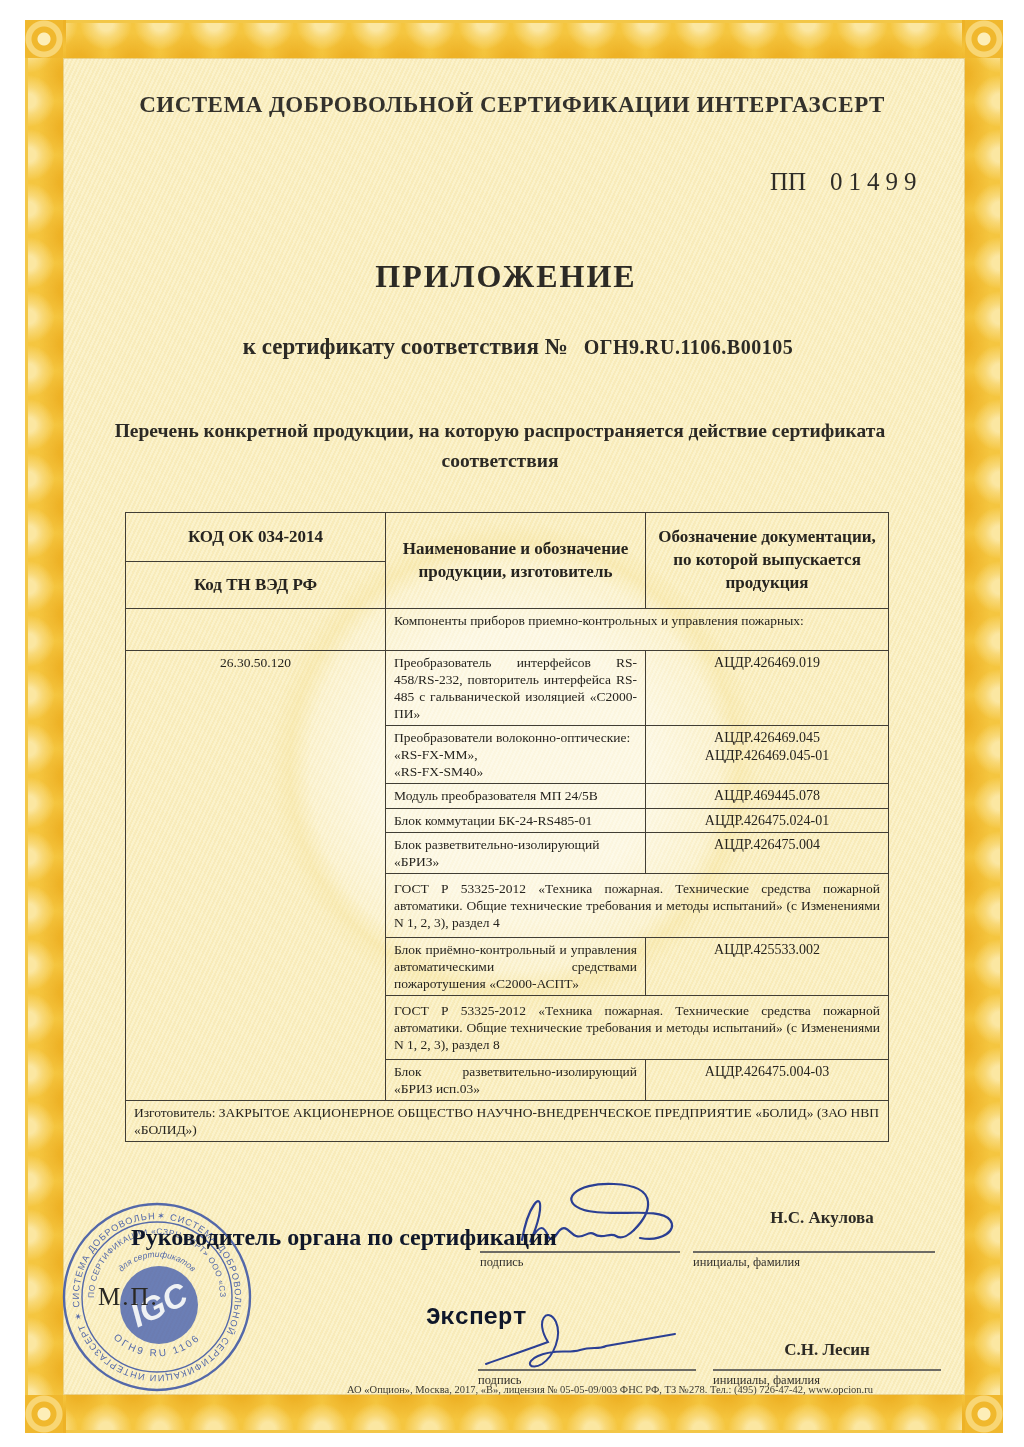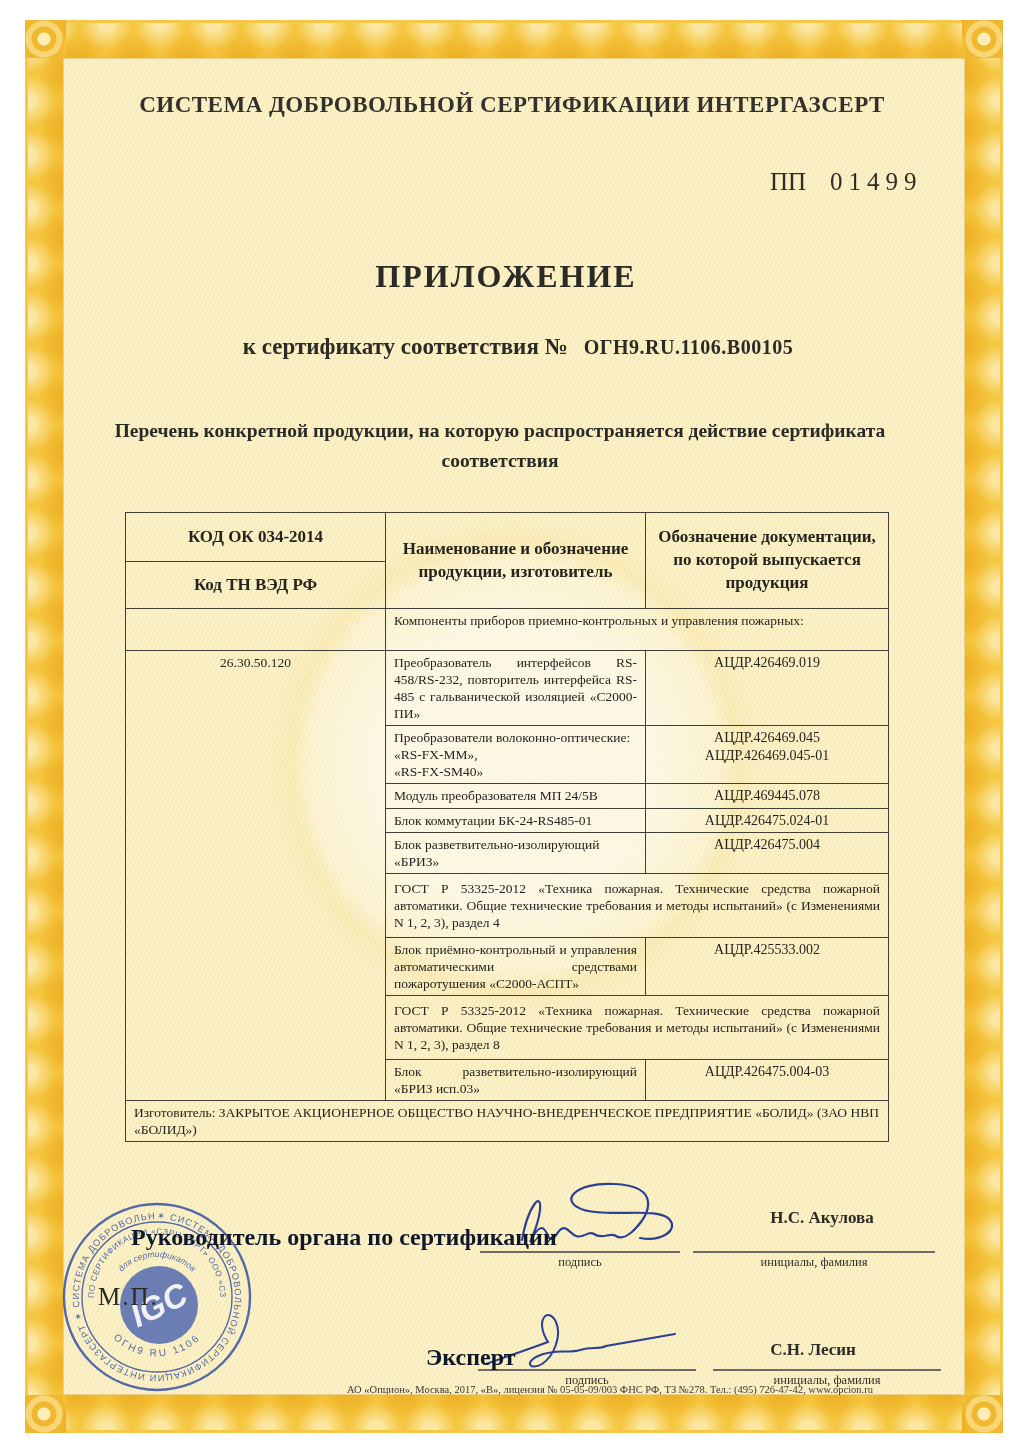--- a/index.html
+++ b/index.html
@@ -64,34 +64,34 @@
   td.codecell{text-align:center;vertical-align:middle;font-size:13.5px;}
   td.catcell{padding:4px 8px 16px 8px;}
   td.doccell{text-align:center;vertical-align:middle;font-size:14px;white-space:pre-line;}
   td.just{text-align:justify;}
   td.pre{white-space:pre-line;}
   tr.gostrow td{padding:6px 8px;text-align:justify;}
   td.manucell{padding:6px 8px 10px;font-size:13.5px;}
   
   .role{font-weight:bold;font-size:24px;color:#0f172a;padding-left:36px;}
   .head-role{left:95px;top:1224px;z-index:3;}
-  .expert-role{left:390px;top:1344px;z-index:3;}
+  .expert-role{left:390px;top:1304px;z-index:3;font-family:Liberation Mono, monospace;}
   .sline{height:1.5px;background:#6d6b64;z-index:2;}
   .l1{left:480px;top:1251px;width:200px;}
   .l2{left:693px;top:1251px;width:242px;}
   .l3{left:478px;top:1369px;width:218px;}
   .l4{left:713px;top:1369px;width:228px;}
-  .caption{font-size:12.5px;color:#33312c;text-align:center;z-index:2;}
+  .caption{font-size:12.5px;color:#33312c;text-align:left;z-index:2;}
   .c1{left:480px;top:1255px;width:200px;}
   .c2{left:693px;top:1255px;width:242px;}
   .c3{left:478px;top:1373px;width:218px;}
   .c4{left:713px;top:1373px;width:228px;}
   .signame{font-weight:bold;font-size:17px;text-align:center;z-index:2;}
   .n1{left:693px;top:1208px;width:258px;font-family:Liberation Serif, serif;}
-  .n2{left:713px;top:1340px;width:200px;}
+  .n2{left:713px;top:1340px;width:228px;}
   .mp{left:82px;top:1283px;font-size:25px;letter-spacing:2px;color:#2a2823;z-index:3;padding-left:16px;}
   .stampwrap{left:58px;top:1198px;width:198px;height:198px;z-index:1;opacity:.88;}
   .sigsvg{z-index:2;}
   .sig1{left:492px;top:1176px;width:200px;height:85px;}
   .sig2{left:470px;top:1298px;width:225px;height:76px;}
   
   .imprint{left:262px;top:1384px;width:696px;text-align:center;font-size:10.5px;color:#3b3930;}
 </style>
 </head>
 <body>

